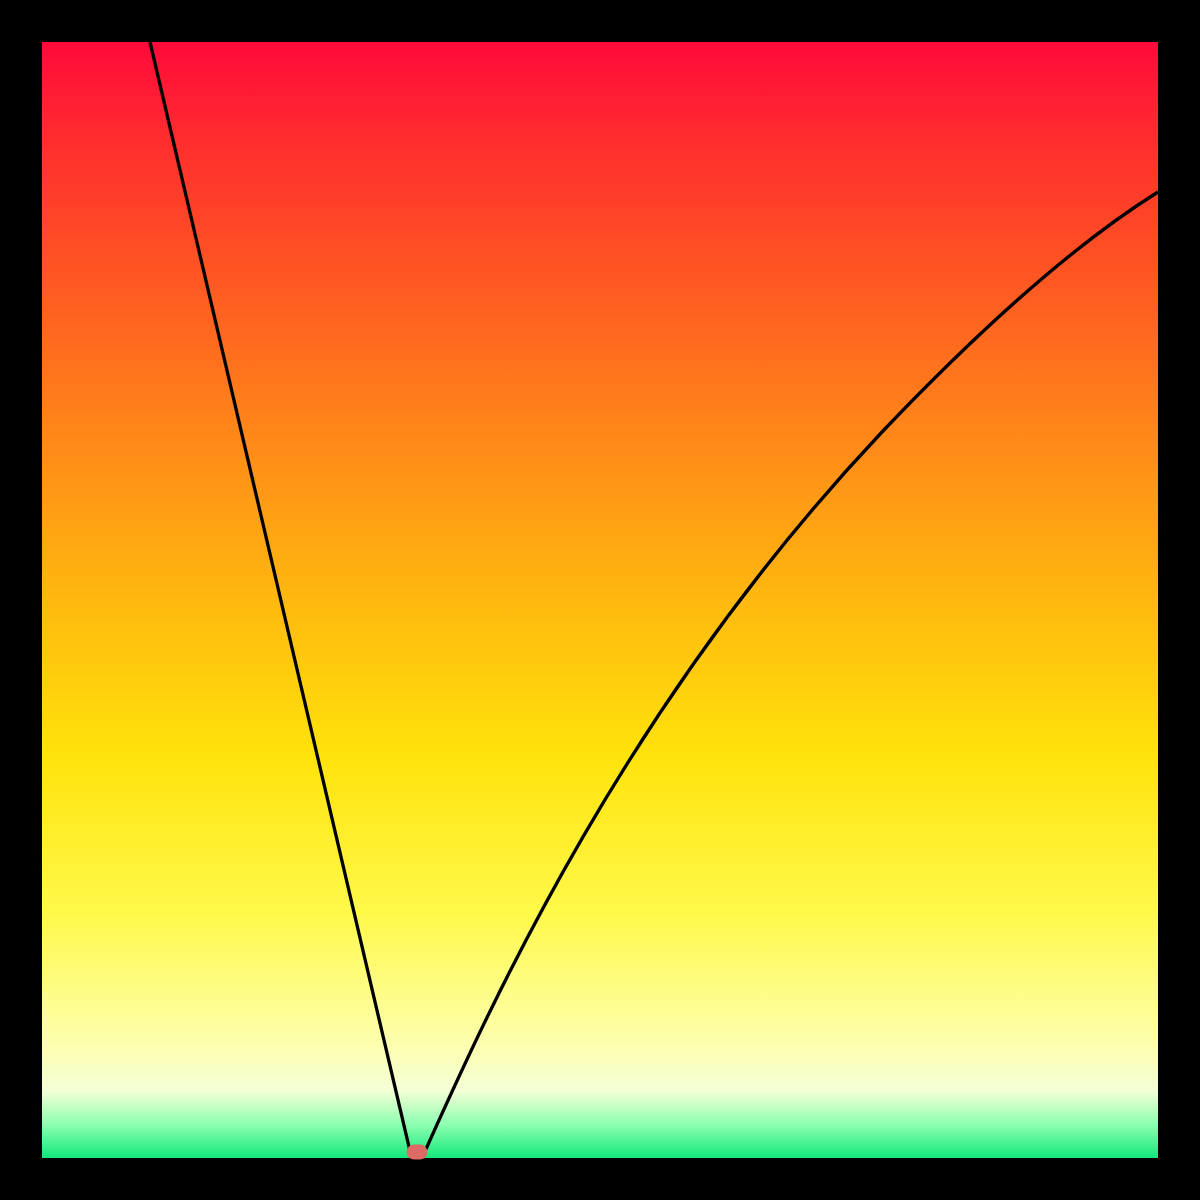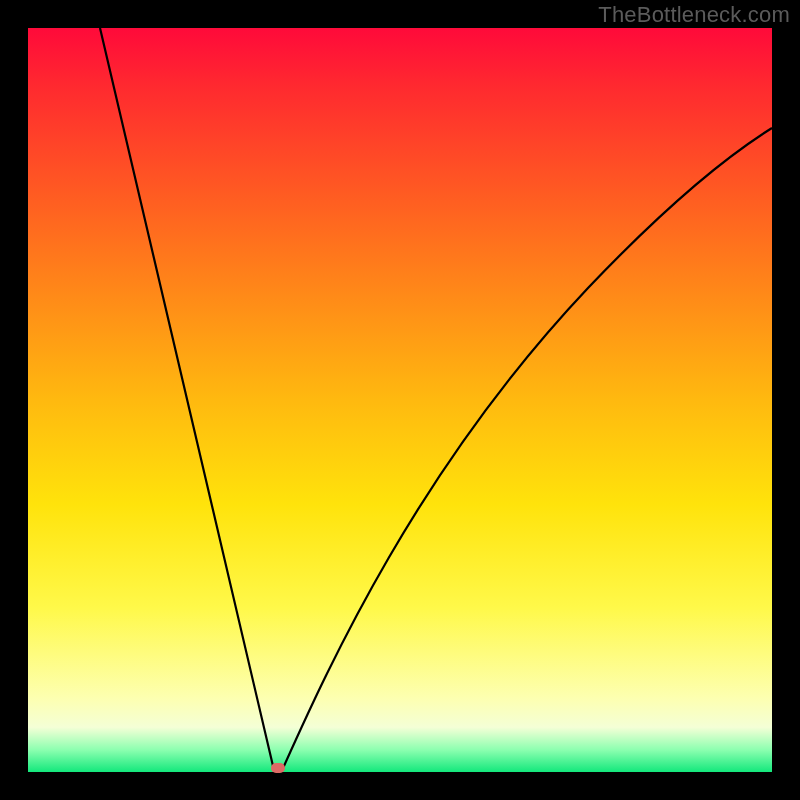--- a/index.html
+++ b/index.html
@@ -63,21 +63,20 @@
     border-radius: 5px;
     background: #de6a65;
     transform: translate(-50%, -50%);
   }
 </style>
 </head>
 <body>
 
 <div class="frame">
 
-  <div class="watermark">TheBottleneck.com</div>
 
   <div class="plot-area">
 
     <svg class="curve" viewBox="0 0 744 744" preserveAspectRatio="none">
       <path fill="none" stroke="#000000" stroke-width="2.2" d="M 72 0 L 245 738 Q 249 746 256 738 C 300 640 390 440 560 260 C 660 155 720 115 744 100"></path>
     </svg>
 
     <div class="marker" style="left: 250px; top: 740px; background: rgb(222, 106, 101);"></div>
 
   </div>

